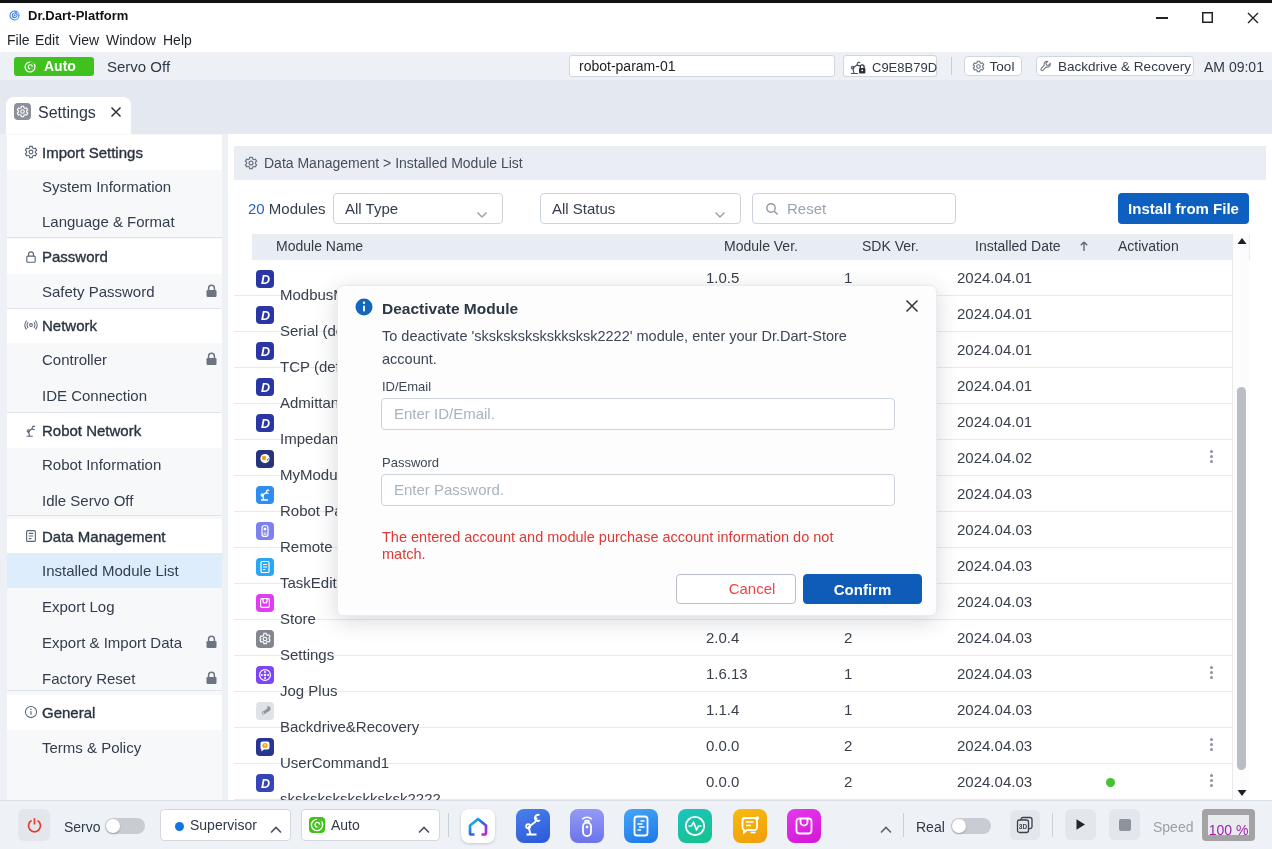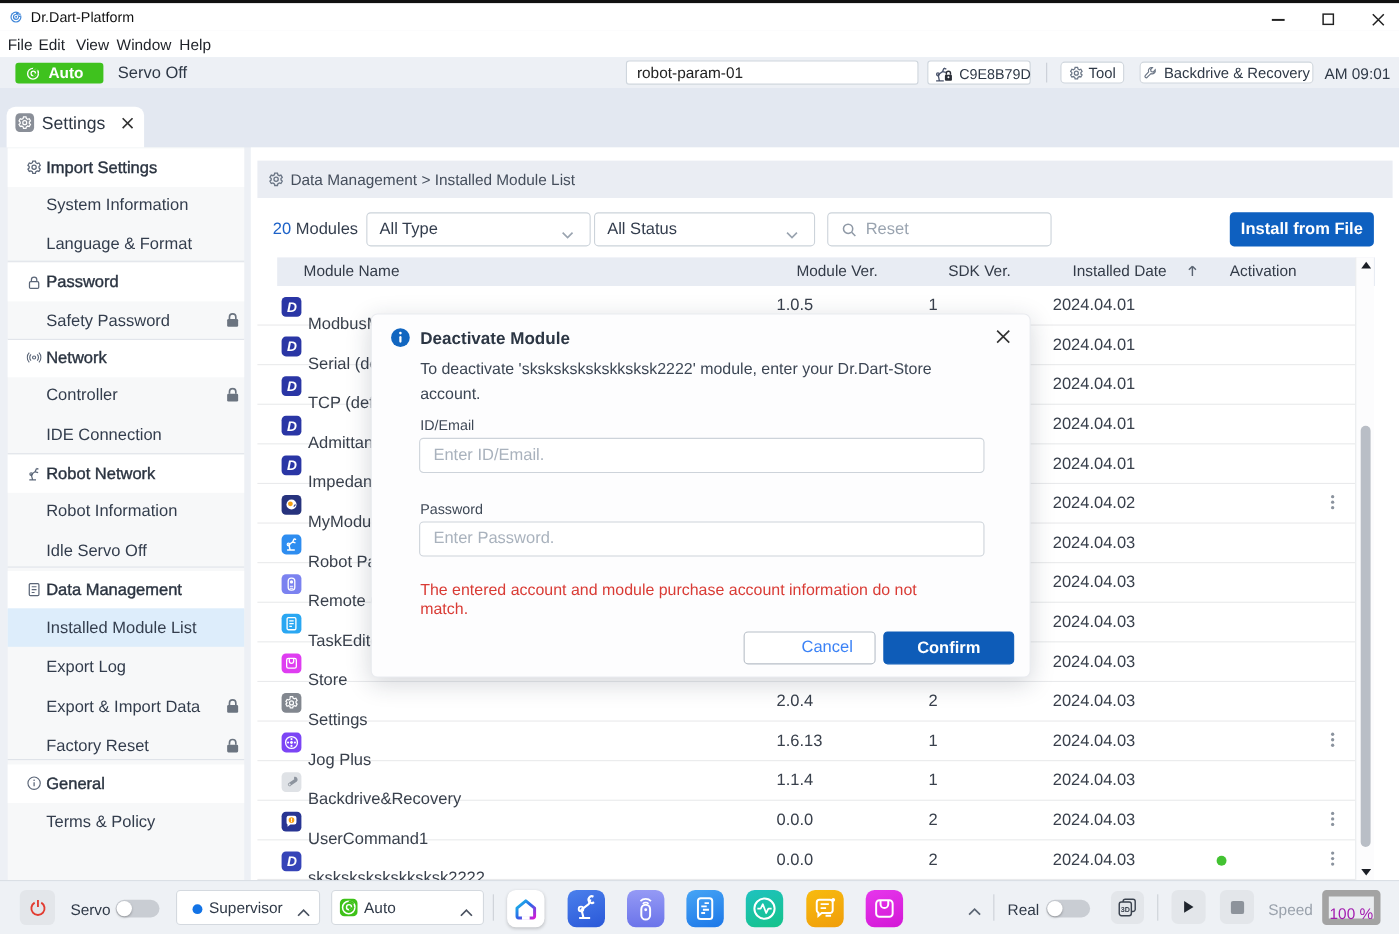--- a/index.html
+++ b/index.html
@@ -1,21 +1,21 @@
 <!DOCTYPE html>
 <html><head><meta charset="utf-8">
 <style>
 *{margin:0;padding:0;box-sizing:border-box;}
 html,body{width:1272px;height:849px;overflow:hidden;}
 body{font-family:"Liberation Sans",sans-serif;position:relative;background:#edf0f5;color:#2f3947;}
 .abs{position:absolute;}
 
 #wintop{position:absolute;left:0;top:0;width:1272px;height:3px;background:#111;}
 #titlebar{position:absolute;left:0;top:3px;width:1272px;height:25px;background:#fff;}
-#titlebar .ttl{position:absolute;left:28px;top:5px;font-size:13px;color:#111;}
+#titlebar .ttl{position:absolute;left:28px;top:5px;font-size:13px;color:#111;font-weight:bold;}
 #menubar{position:absolute;left:0;top:28px;width:1272px;height:24px;background:#fff;font-size:14px;color:#1d2128;}
 #menubar span{position:absolute;top:4px;}
 #toolbar{position:absolute;left:0;top:52px;width:1272px;height:28px;background:#edf0f5;}
 #tabbar{position:absolute;left:0;top:80px;width:1272px;height:54px;background:#e3e8f1;}
 .tab{position:absolute;left:6px;top:17px;width:125px;height:37px;background:#fff;border-radius:8px 8px 0 0;}
 
 .autopill{position:absolute;left:14px;top:5px;width:80px;height:19px;background:#3fc21e;border-radius:3px;color:#fff;font-weight:bold;font-size:14px;}
 .tbtn{position:absolute;top:4px;height:20px;background:#fff;border:1px solid #d0d6dd;border-radius:4px;font-size:13.5px;white-space:nowrap;color:#2f3947;display:flex;align-items:center;justify-content:center;}
 
 #side{position:absolute;left:7px;top:134px;width:215px;height:666px;background:#f7f8f9;}
@@ -56,21 +56,21 @@
 .sbox{position:absolute;top:8px;height:32px;background:#fff;border:1px solid #d4d9df;border-radius:4px;display:flex;align-items:center;font-size:14px;color:#2f3947;}
 .vdiv{position:absolute;top:12px;width:1px;height:24px;background:#ccd1d8;}
 
 #modal{position:absolute;left:337px;top:285px;width:600px;height:331px;background:#fdfdfe;border-radius:6px;box-shadow:0 5px 22px rgba(30,40,60,.18);border:1px solid #e9ebef;}
 #modal .mtitle{position:absolute;left:44px;top:14px;font-size:15.5px;font-weight:bold;color:#2c3644;}
 #modal .mbody{position:absolute;left:44px;top:39px;width:510px;font-size:14.5px;color:#3c4654;line-height:23px;}
 #modal .mlabel{position:absolute;left:44px;font-size:13px;color:#3e4856;}
 #modal .minput{position:absolute;left:43px;width:514px;height:32px;border:1px solid #cdd3da;border-radius:4px;background:#fff;font-size:15px;color:#a9b2bd;line-height:30px;padding-left:12px;}
 #modal .merr{position:absolute;left:44px;top:243px;width:495px;font-size:14.5px;color:#d93b35;line-height:17px;}
 .mbtn{position:absolute;top:288px;width:120px;height:30px;border-radius:4px;font-size:15px;text-align:center;line-height:28px;}
-#mcancel{left:338px;background:#fff;border:1px solid #b8bfc8;color:#3b82f6;padding-left:32px;}
+#mcancel{left:338px;background:#fff;border:1px solid #b8bfc8;color:#ef4444;padding-left:32px;}
 #mconfirm{left:465px;width:119px;background:#0e5cb8;color:#fff;font-weight:bold;border:1px solid #0e5cb8;line-height:30px;}
 </style></head>
 <body>
 <div id="wintop"></div>
 <div id="titlebar">
   <svg class="abs" style="left:9px;top:7px" width="11" height="11" viewBox="0 0 16 16">
       <circle cx="8" cy="8" r="7.3" fill="#3d85d8"></circle>
       <circle cx="8" cy="8" r="4.9" fill="none" stroke="#fff" stroke-width="1.7"></circle>
       <path d="M8 3.1 A4.9 4.9 0 0 1 12.9 8" fill="none" stroke="#3d85d8" stroke-width="2"></path>
       <circle cx="8.3" cy="7.7" r="2" fill="none" stroke="#fff" stroke-width="1.4"></circle>
@@ -252,21 +252,21 @@
 </div>
 <div id="panel">
   <div id="crumb">
       <span style="position:absolute;left:10px;top:10px"><svg width="14" height="14" viewBox="0 0 16 16">
           <path fill="none" stroke="#6b7686" stroke-width="1.4" d="M6.6 1.6h2.8l.4 1.7 1.5.9 1.7-.6 1.4 2.4-1.3 1.2v1.6l1.3 1.2-1.4 2.4-1.7-.6-1.5.9-.4 1.7H6.6l-.4-1.7-1.5-.9-1.7.6-1.4-2.4 1.3-1.2V7.2L1.6 6l1.4-2.4 1.7.6 1.5-.9z"></path>
           <circle cx="8" cy="8" r="2.2" fill="none" stroke="#6b7686" stroke-width="1.4"></circle>
         </svg></span>
       <span style="position:absolute;left:30px;top:9px">Data Management &gt; Installed Module List</span>
     </div>
   <div class="abs" style="left:20px;top:66px;font-size:15px;"><span style="color:#1d62c8">20</span> <span style="color:#333d4d">Modules</span></div>
-  <div class="sel" style="left:105px;width:204px;">
+  <div class="sel" style="left:105px;width:170px;">
       <span style="position:absolute;left:11px;top:6px">All Type</span>
       <span style="position:absolute;right:14px;top:11px"><svg width="12" height="8" viewBox="0 0 12 8">
           <path d="M1.5 1.5 6 6 10.5 1.5" fill="none" stroke="#9aa4b0" stroke-width="1.5"></path>
         </svg></span>
     </div>
   <div class="sel" style="left:312px;width:201px;">
       <span style="position:absolute;left:11px;top:6px">All Status</span>
       <span style="position:absolute;right:14px;top:11px"><svg width="12" height="8" viewBox="0 0 12 8">
           <path d="M1.5 1.5 6 6 10.5 1.5" fill="none" stroke="#9aa4b0" stroke-width="1.5"></path>
         </svg></span>

